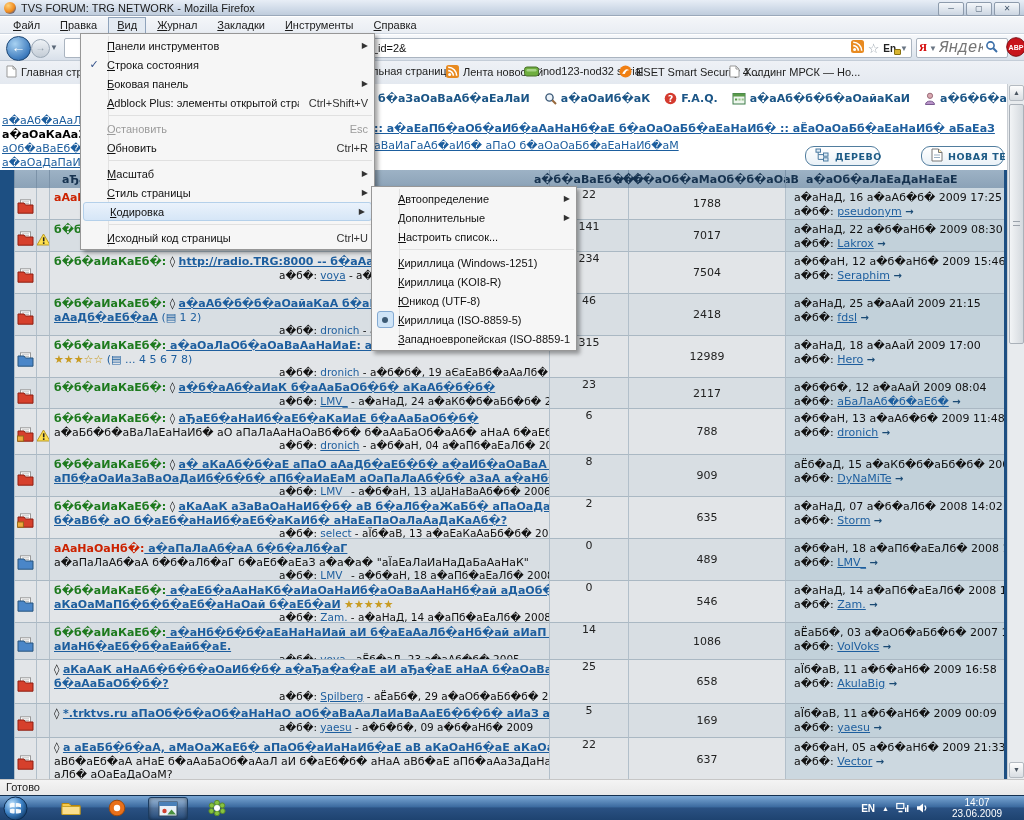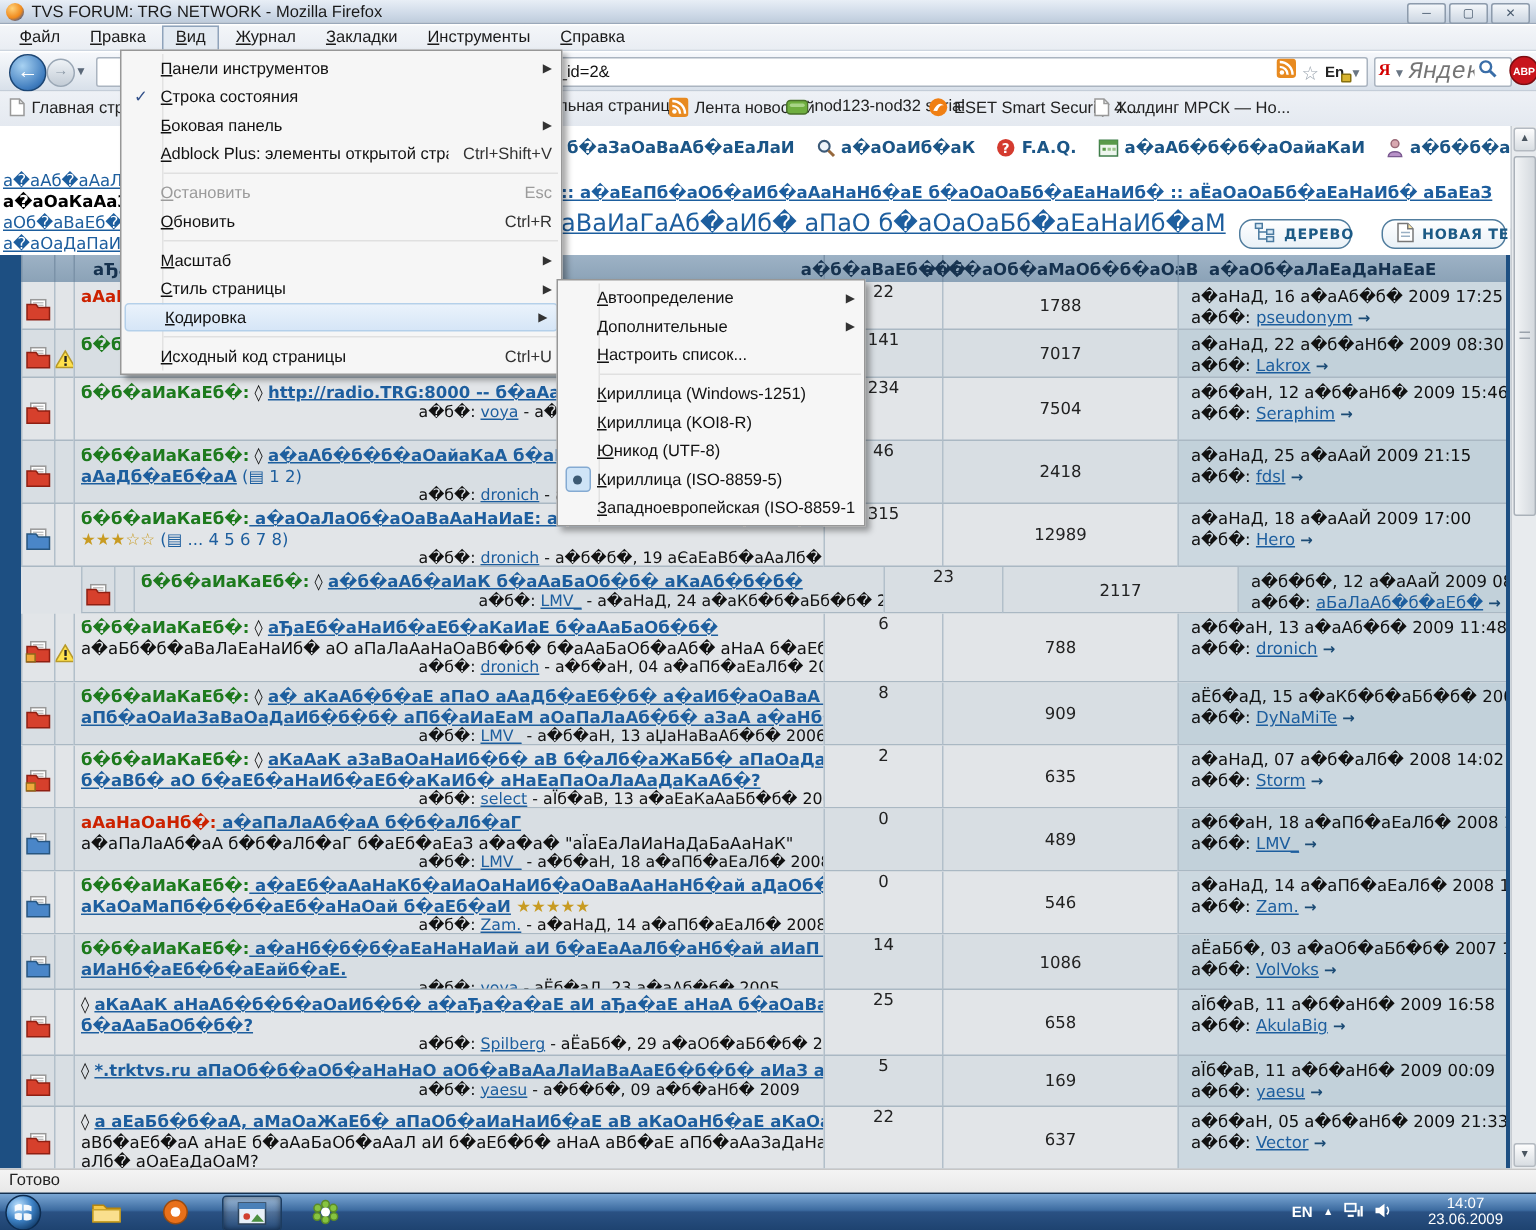--- a/index.html
+++ b/index.html
@@ -47,21 +47,21 @@
   .content{position:absolute;left:0;top:84px;width:1007px;height:695px;background:#fff;overflow:hidden;
     font-family:"DejaVu Sans",sans-serif;}
   .page-top{position:absolute;left:0;top:0;width:1007px;height:86px;background:#fff;}
   .leftlinks{position:absolute;left:2px;top:30px;font-size:11px;line-height:14px;}
   .leftlinks .lnk{color:#1d5e9e;text-decoration:underline;}
   .leftlinks .bld{color:#000;font-weight:bold;}
   .navlinks{position:absolute;left:378px;top:8px;display:flex;align-items:center;gap:14px;
     font-size:11px;font-weight:bold;color:#1b5586;white-space:nowrap;}
   .navlinks .nl{display:flex;align-items:center;gap:4px;}
   .breadcrumb{position:absolute;left:374px;top:38px;font-size:11px;color:#1d5e9e;font-weight:bold;text-decoration:underline;white-space:nowrap;}
-  .subnav{position:absolute;left:374px;top:55px;font-size:16px;color:#1d5e9e;text-decoration:underline;white-space:nowrap;}
+  .subnav{position:absolute;left:374px;top:55px;font-size:11px;color:#1d5e9e;text-decoration:underline;white-space:nowrap;}
   .pbtn{position:absolute;top:62px;height:20px;border:1px solid #517d9e;border-radius:9px;
     background:linear-gradient(#ffffff,#e9f1f7);display:flex;align-items:center;gap:5px;padding:0 9px;
     font-size:9.5px;font-weight:bold;color:#1c5a85;letter-spacing:.5px;white-space:nowrap;box-sizing:border-box;}
   .page-body{position:absolute;left:0;top:86px;width:1007px;height:609px;background:#1d4f82;}
   .forum-table{position:absolute;left:14px;top:0;width:990px;height:609px;background:#dfe3e7;overflow:hidden;font-size:11px;}
   .thead{display:flex;height:18px;background:linear-gradient(#9db2c5,#8ba2b7);color:#16324f;font-weight:bold;}
   .thead .hc{border-left:1px solid #7b92a8;box-sizing:border-box;display:flex;align-items:center;}
   .trow{display:flex;overflow:hidden;box-sizing:border-box;}
   .trow.odd  .cc{background:#e2e5e8;} .trow.odd  .cl{background:#ccd8e0;}
   .trow.even .cc{background:#d8dee3;} .trow.even .cl{background:#c2d1da;}
@@ -283,21 +283,21 @@
               <svg width="12" height="13">
                 <circle cx="6" cy="3.8" r="2.6" fill="#d8a8b0" stroke="#9a6a78"></circle>
                 <path d="M1.5 12.5 c0-4.5 9-4.5 9 0 z" fill="#b892c8" stroke="#7a5a90"></path>
               </svg>
             </span>
             <span>а�б�б�аОаД [ asdf ]</span>
           </span>
         </div>
       <div class="breadcrumb">:: а�аЕаПб�аОб�аИб�аАаНаНб�аЕ б�аОаОаБб�аЕаНаИб� :: аЁаОаОаБб�аЕаНаИб� аБаЕаЗ</div>
       <div class="subnav">аВаИаГаАб�аИб� аПаО б�аОаОаБб�аЕаНаИб�аМ</div>
-      <div class="pbtn" style="left:826px;width:75px;">
+      <div class="pbtn" style="left:805px;width:75px;">
         <span id="tree-ic"><svg width="15" height="14">
               <rect x="1" y="1" width="4.5" height="3.2" fill="#dcebf6" stroke="#4a7aa0"></rect>
               <rect x="8.5" y="5" width="4.5" height="3.2" fill="#dcebf6" stroke="#4a7aa0"></rect>
               <rect x="8.5" y="9.8" width="4.5" height="3.2" fill="#dcebf6" stroke="#4a7aa0"></rect>
               <path d="M3.2 4.2 V6.6 H8.5 M3.2 6.6 V11.4 H8.5" stroke="#4a7aa0" fill="none"></path>
             </svg></span>
         <span>ДЕРЕВО</span>
       </div>
       <div class="pbtn" style="left:921px;width:83px;">
         <span id="page-ic"><svg width="12" height="14">
@@ -455,21 +455,21 @@
               <span>315</span>
             </div>
             <div class="c cc c-view">
               <span>12989</span>
             </div>
             <div class="c cl c-last">
               <div class="ldate">а�аНаД, 18 а�аАаЙ 2009 17:00</div>
               <div class="lby"><span>а�б�: </span><a>Hero</a><span class="goarrow"> →</span></div>
             </div>
           </div>
-          <div class="trow even" style="height: 31px; padding-left: 40px;">
+          <div class="trow even" style="height: 31px;">
             <div class="c cc c-ic1">
               <span style="display: inline-flex; align-items: center;">
                 <svg width="17" height="15" viewBox="0 0 17 15">
                   <rect x="3.5" y="0.8" width="10" height="8" fill="#fff" stroke="#999"></rect>
                   <rect x="5" y="2.4" width="7" height="0.9" fill="#bbb"></rect>
                   <rect x="5" y="4.1" width="7" height="0.9" fill="#bbb"></rect>
                   <path d="M1 4 h6 l1.5 2 H16 v8.2 H1 z" fill="#d6402c" stroke="#8f1f12"></path>
                 </svg>
               </span>
             </div>

